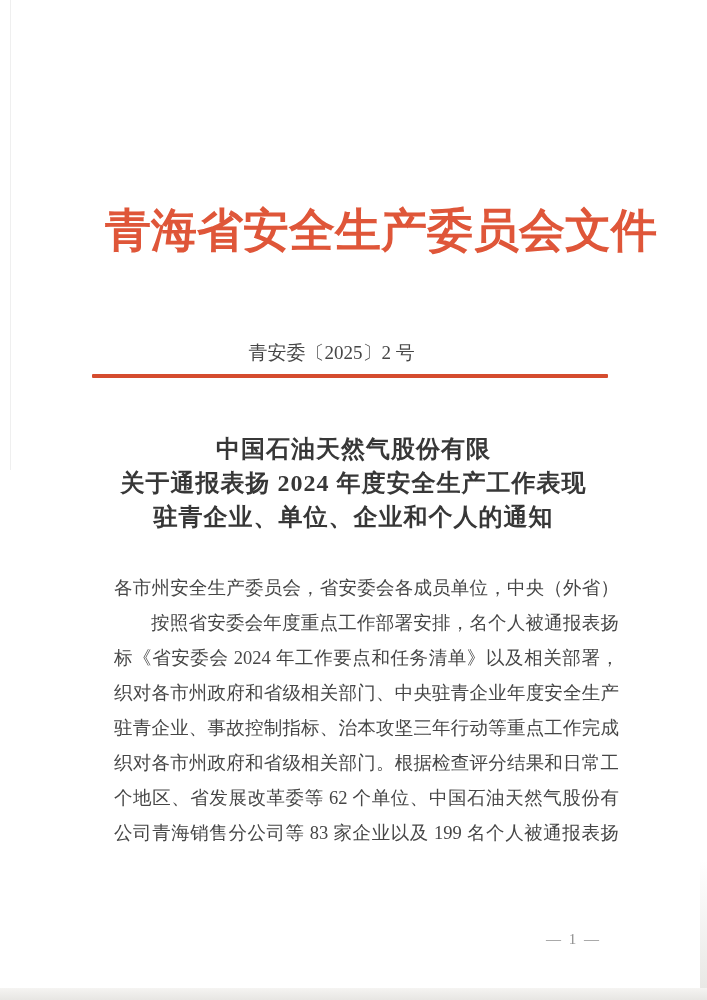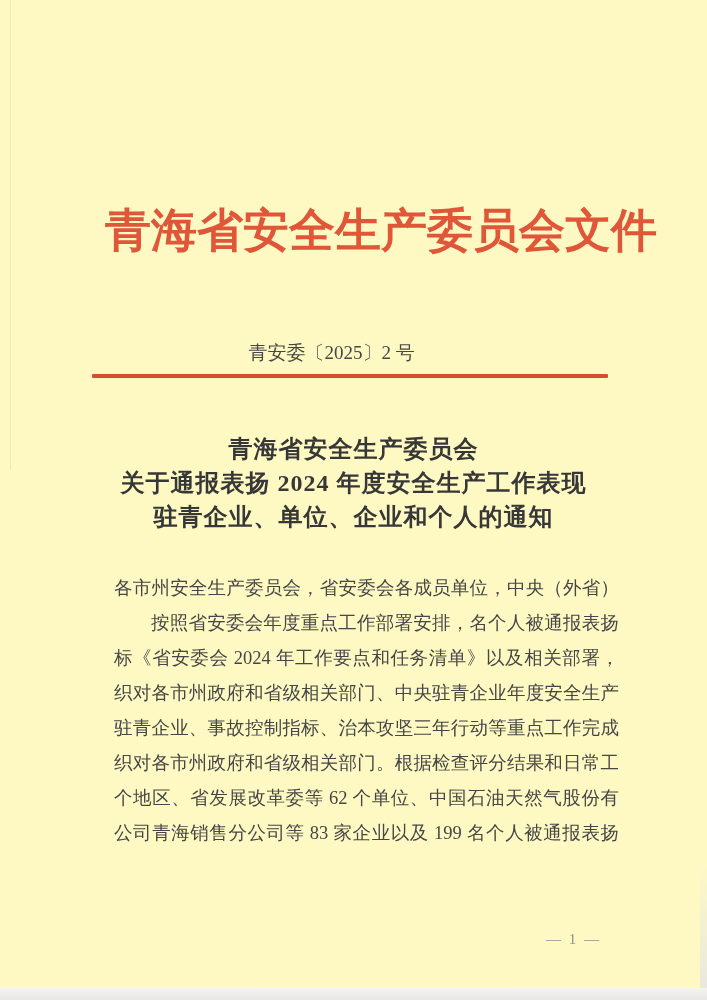--- a/index.html
+++ b/index.html
@@ -6,21 +6,21 @@
     margin: 0;
     padding: 0;
     background: #d8d7d5;
     font-family: "Liberation Serif", serif;
   }
   .screen {
     position: relative;
     width: 707px;
     height: 1000px;
     margin: 0 auto;
-    background: #fef9c3;
+    background: #ffffff;
     overflow: hidden;
   }
   
   .scan-fold-left {
     position: absolute;
     left: 10px; top: 0;
     width: 1px; height: 470px;
     background: rgba(120,120,120,0.12);
   }
   .edge-shadow-bottom {
@@ -108,21 +108,21 @@
 
   <div class="scan-fold-left"></div>
 
   <div class="header-title">青海省安全生产委员会文件</div>
 
   <div class="doc-number">青安委〔2025〕2 号</div>
 
   <div class="red-rule"></div>
 
   <div class="notice-title">
-      <div class="title-line">青海省安全生产委员会</div>
+      <div class="title-line">中国石油天然气股份有限</div>
       <div class="title-line">关于通报表扬 2024 年度安全生产工作表现</div>
       <div class="title-line">驻青企业、单位、企业和个人的通知</div>
     </div>
 
   <div class="body-text">
       <div class="body-line justify">各市州安全生产委员会，省安委会各成员单位，中央（外省）</div>
       <div class="body-line indent justify">按照省安委会年度重点工作部署安排，名个人被通报表扬为</div>
       <div class="body-line justify">标《省安委会 2024 年工作要点和任务清单》以及相关部署，组</div>
       <div class="body-line justify">织对各市州政府和省级相关部门、中央驻青企业年度安全生产</div>
       <div class="body-line justify">驻青企业、事故控制指标、治本攻坚三年行动等重点工作完成</div>

